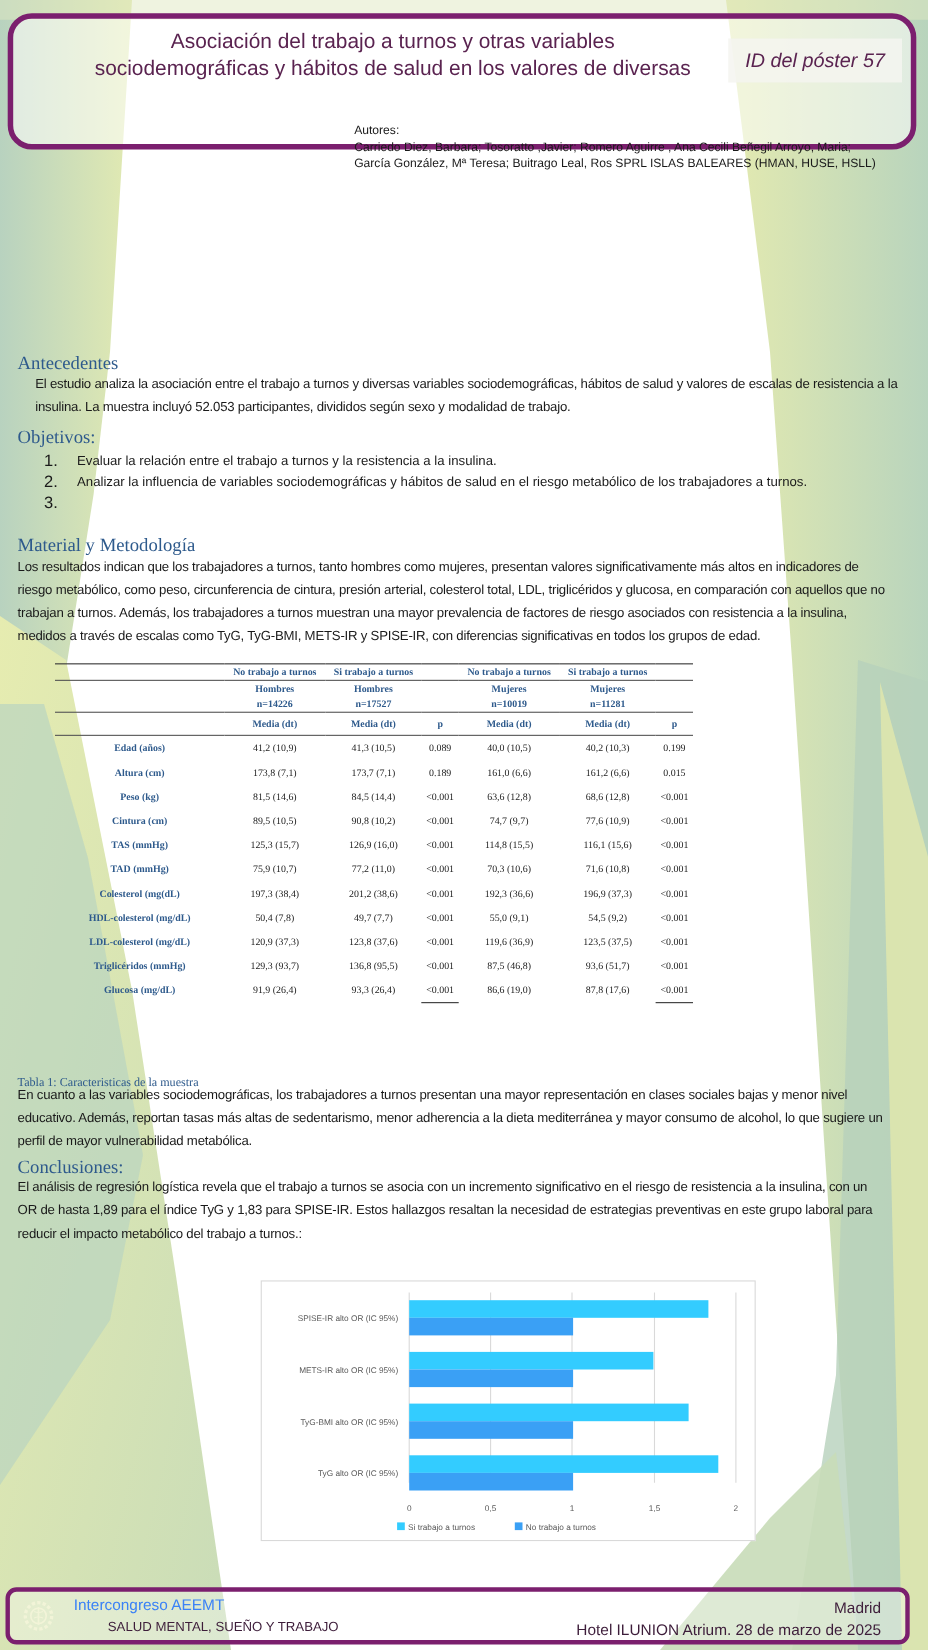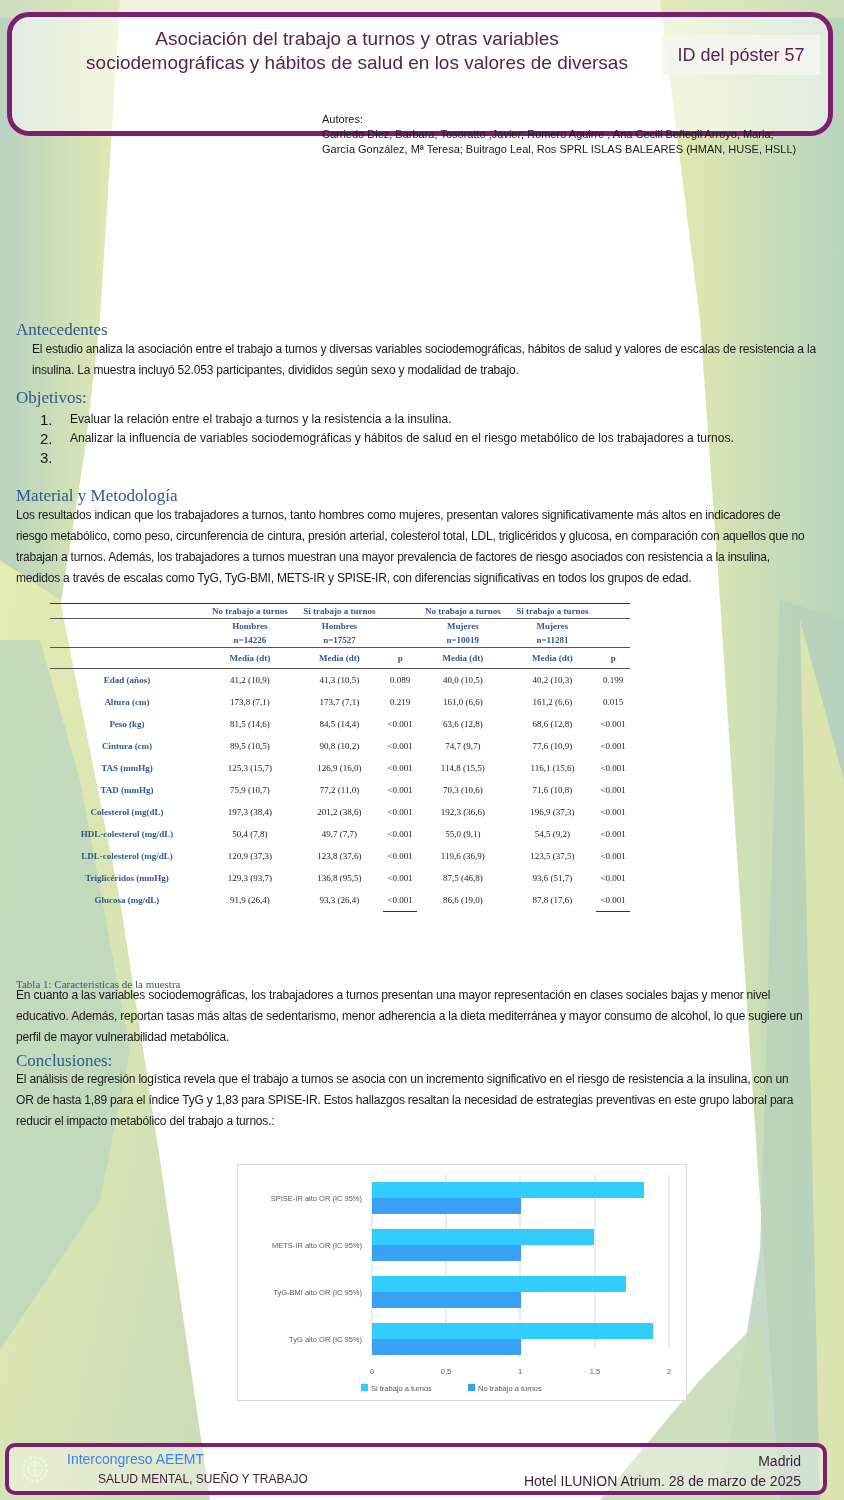--- a/index.html
+++ b/index.html
@@ -6,21 +6,21 @@
   body { width:844px; height:1500px; position:relative; overflow:hidden; background:#ffffff;
          font-family:"Liberation Sans", sans-serif; color:#1a1a1a; }
   .bg { position:absolute; inset:0; z-index:0; }
   .bg svg { width:844px; height:1500px; display:block; }
 
   .header-box { position:absolute; left:7px; top:12px; width:826px; height:124px; box-sizing:border-box;
         border:5px solid #7b1f6e; border-radius:22px; background:rgba(255,255,255,0.55); z-index:2; }
   .title { position:absolute; left:60px; top:10px; width:570px; text-align:center; font-size:19px; line-height:24px;
         color:#5a2350; font-family:"Liberation Sans", sans-serif; }
   .poster-id { position:absolute; right:8px; top:18px; width:158px; height:40px; background:rgba(245,245,240,0.85);
-        font-size:18px; color:#5a2350; display:flex; align-items:center; justify-content:center; }
+        font-size:18px; color:#5a2350; display:flex; align-items:center; justify-content:center;font-style:italic; }
   .authors { position:absolute; left:310px; top:95px; font-size:11px; line-height:15px; color:#1a1a1a; }
 
   .content { position:absolute; left:0; top:0; width:844px; z-index:3; }
   .h2 { position:absolute; left:16px; font-family:"Liberation Serif", serif; color:#2e5a8c; font-size:17px; }
   .para { position:absolute; left:16px; width:790px; font-size:12px; line-height:21px; color:#1a1a1a; letter-spacing:-0.2px; }
   .obj-list { position:absolute; left:40px; top:410px; font-size:12px; line-height:19px; }
   .obj-item { display:flex; }
   .obj-num { width:30px; font-size:15px; }
 
   table.t1 { position:absolute; left:50px; top:603px; width:580px; border-collapse:collapse;
@@ -160,21 +160,21 @@
           <td>41,3 (10,5)</td>
         <td>0.089</td>
           <td>40,0 (10,5)</td>
         <td>40,2 (10,3)</td>
           <td>0.199</td>
       </tr>
       <tr>
         <td class="rl">Altura (cm)</td>
         <td>173,8 (7,1)</td>
           <td>173,7 (7,1)</td>
-        <td>0.219</td>
+        <td>0.189</td>
           <td>161,0 (6,6)</td>
         <td>161,2 (6,6)</td>
           <td>0.015</td>
       </tr>
       <tr>
         <td class="rl">Peso (kg)</td>
         <td>81,5 (14,6)</td>
           <td>84,5 (14,4)</td>
         <td>&lt;0.001</td>
           <td>63,6 (12,8)</td>

